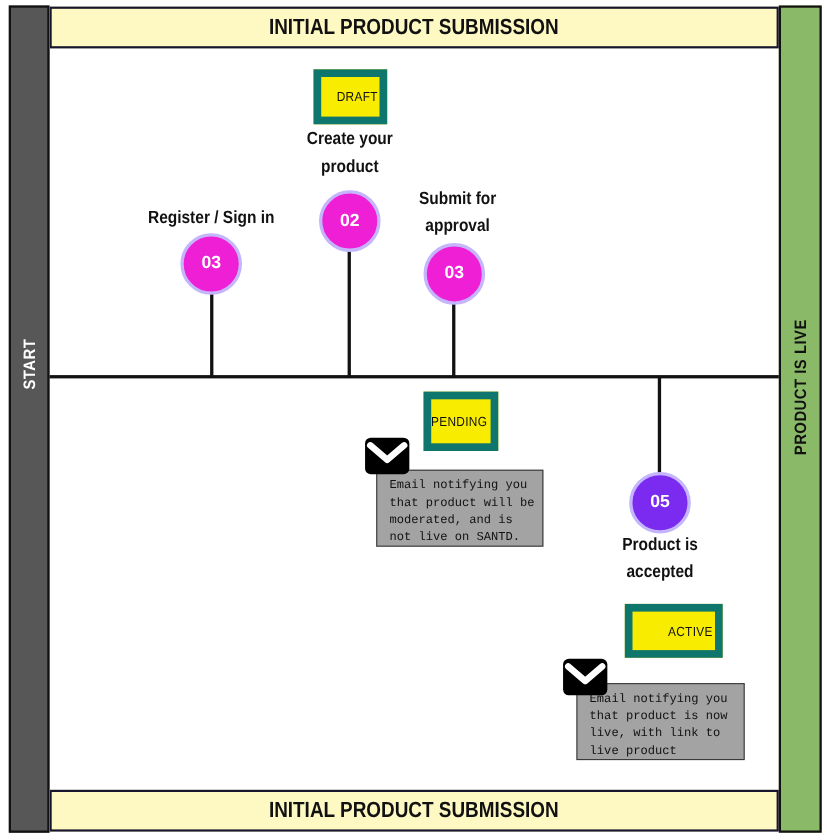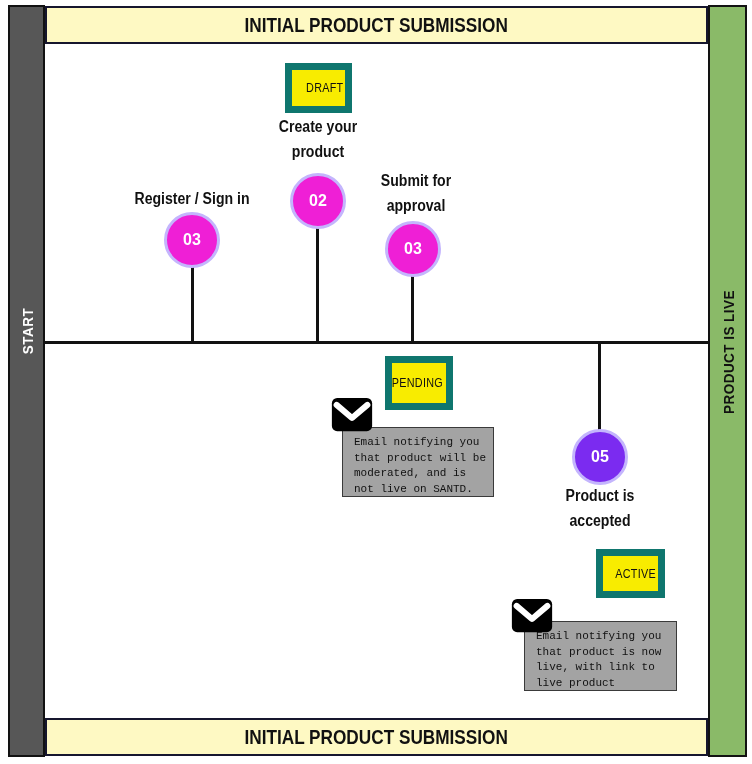--- a/index.html
+++ b/index.html
@@ -103,21 +103,21 @@
   <div class="circle circle-violet" style="left:572px;top:429px;">
     <span>05</span>
   </div>
 
   <div class="badge" style="left:285px;top:63px;width:67px;height:50px;">
     <span class="badge-text">DRAFT</span>
   </div>
   <div class="badge" style="left:385px;top:356px;width:68px;height:54px;">
     <span class="badge-text">PENDING</span>
   </div>
-  <div class="badge" style="left:596px;top:549px;width:69px;height:49px;">
+  <div class="badge" style="left:568px;top:549px;width:89px;height:49px;">
     <span class="badge-text">ACTIVE</span>
   </div>
 
   <div class="note" style="left:342px;top:427px;width:152px;height:70px;">Email notifying you
 that product will be
 moderated, and is
 not live on SANTD.</div>
   <div class="note" style="left:524px;top:621px;width:153px;height:70px;">Email notifying you
 that product is now
 live, with link to

